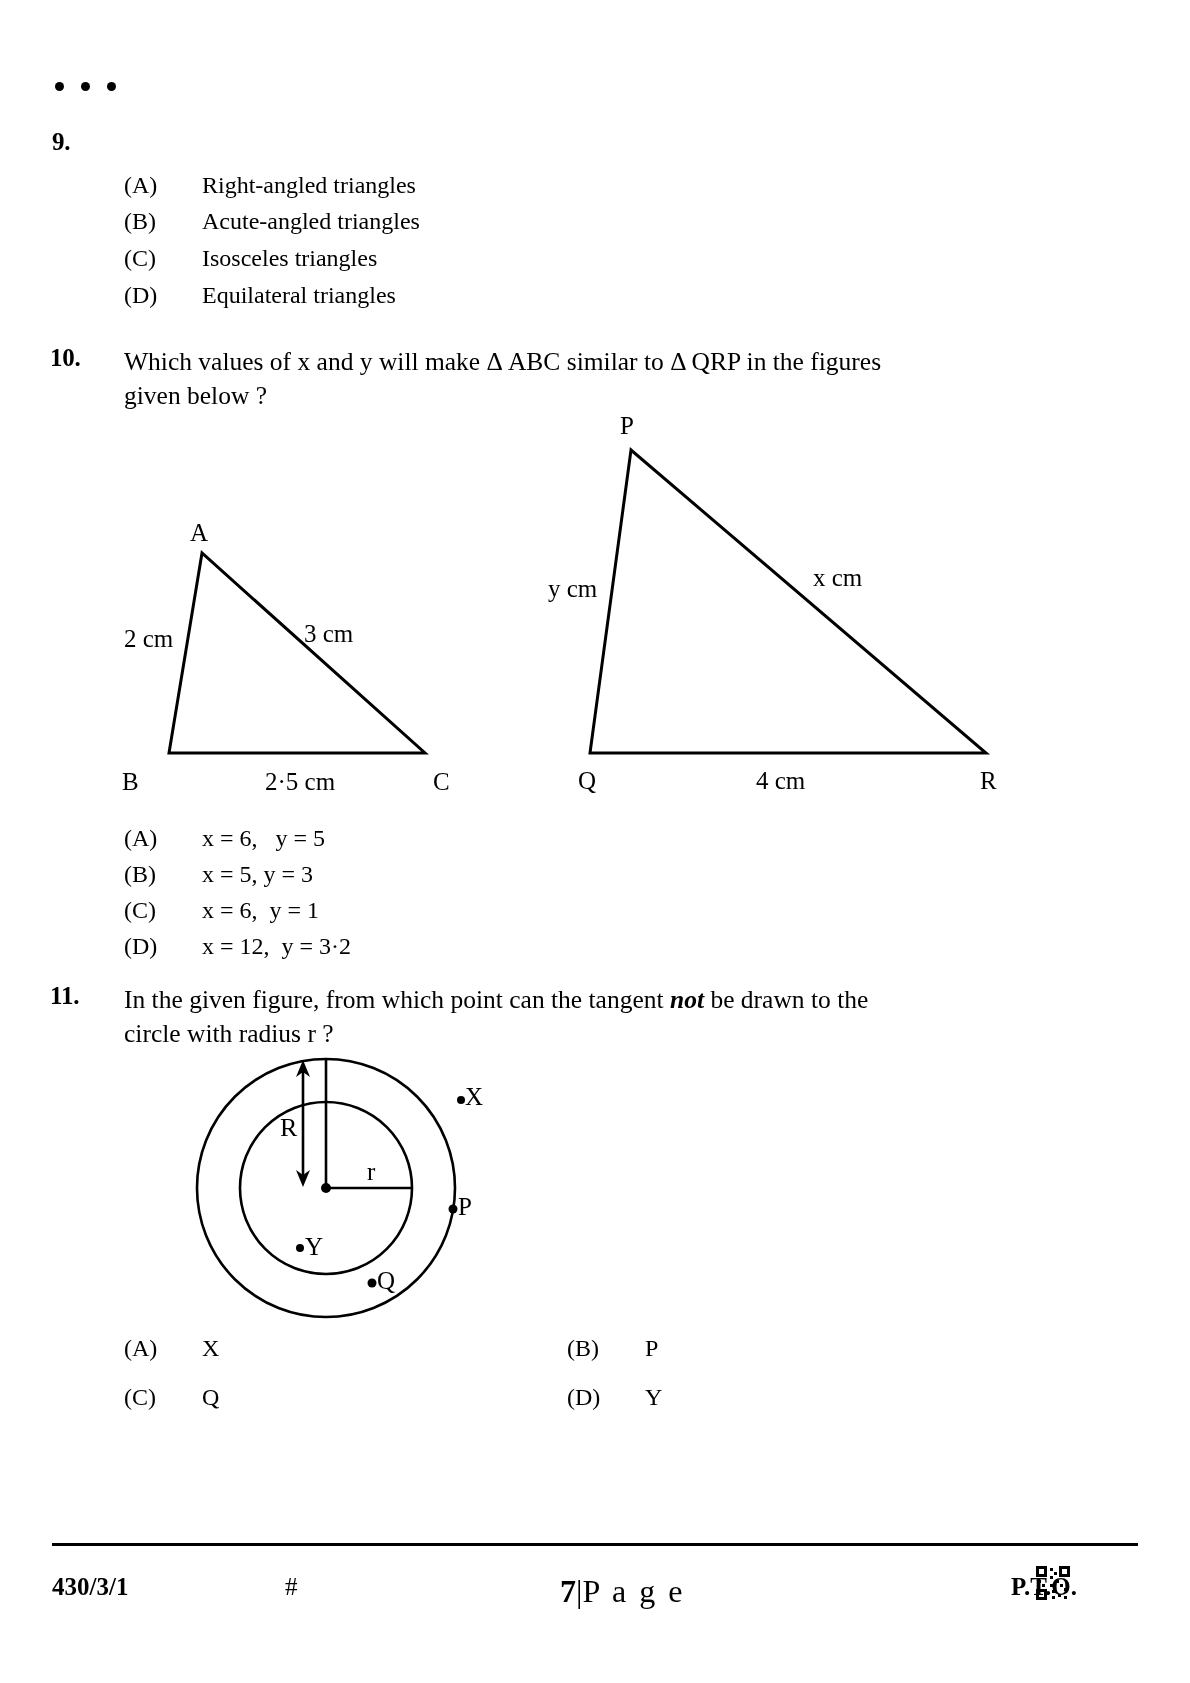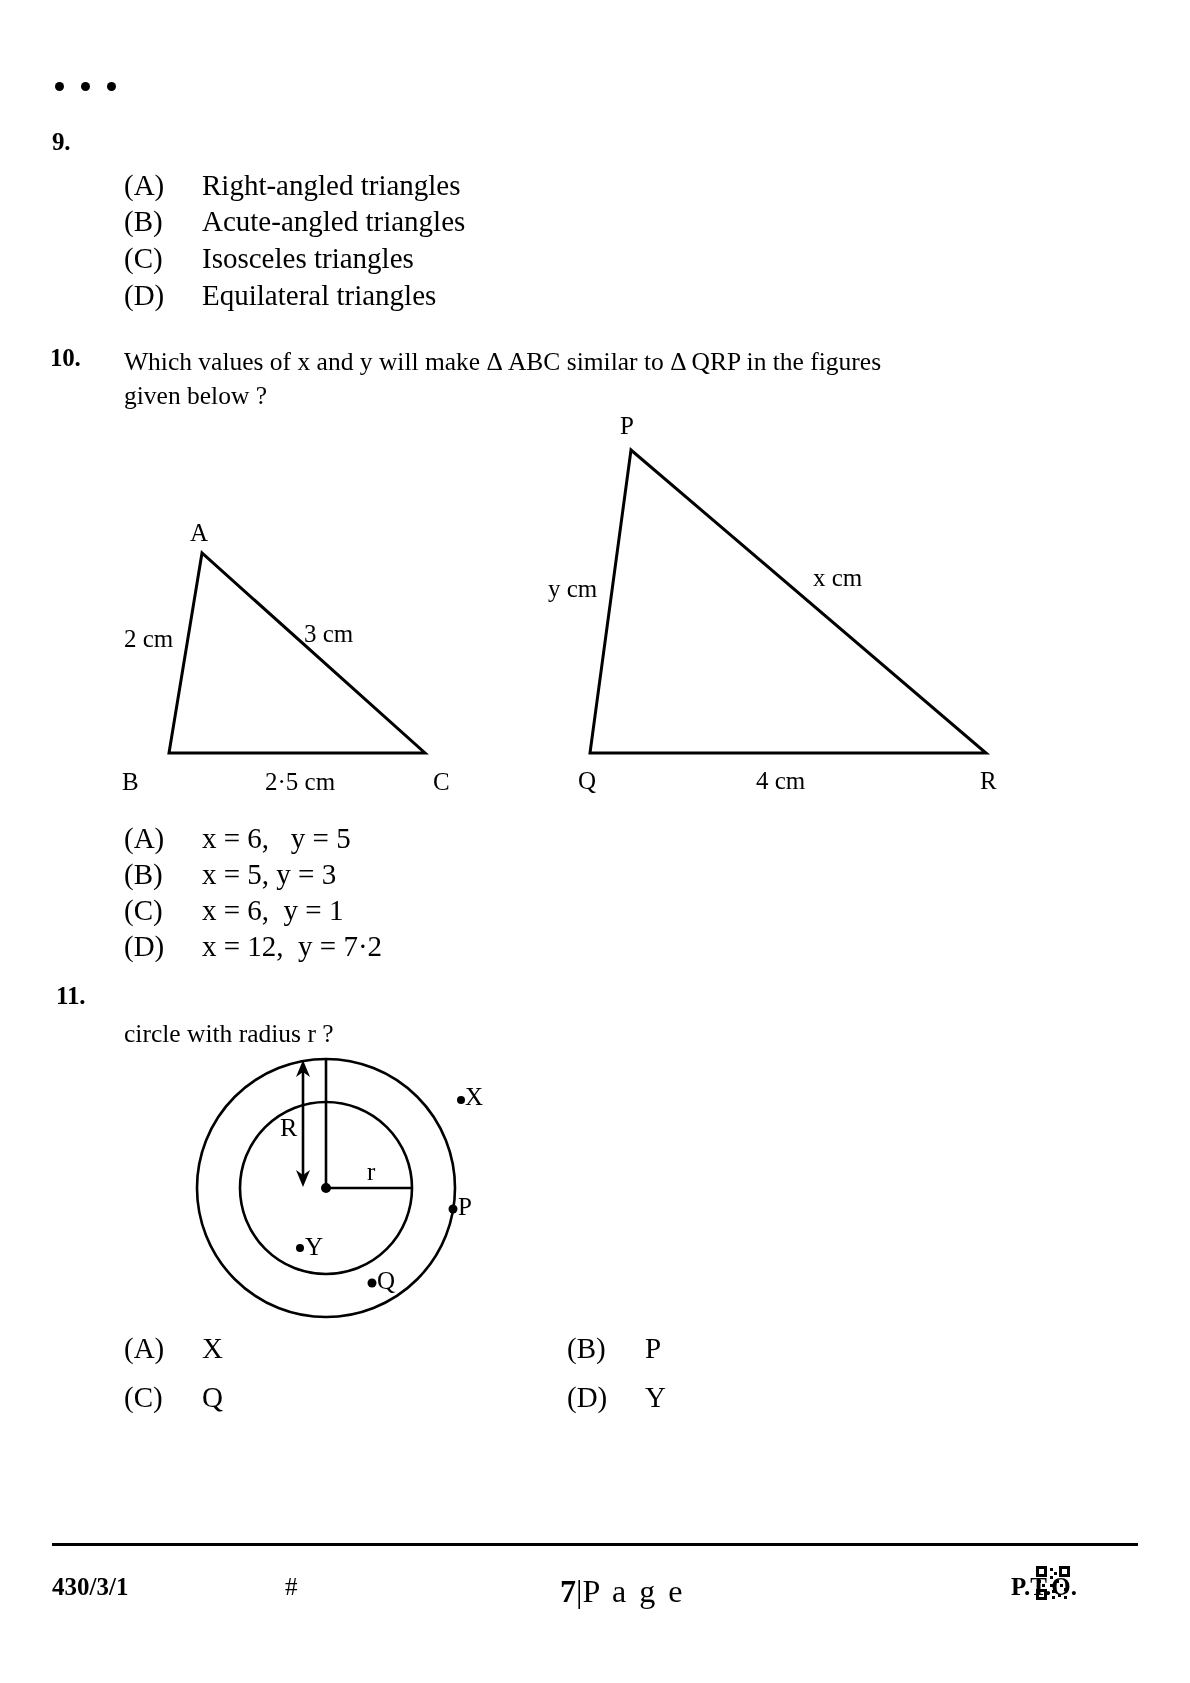--- a/index.html
+++ b/index.html
@@ -46,21 +46,21 @@
     position: absolute;
     font-size: 25.5px;
     line-height: 36px;
   }
   .qtext i.bi {
     font-weight: bold;
     font-style: italic;
   }
   .optrow {
     position: absolute;
-    font-size: 29px;
+    font-size: 24px;
     line-height: 36px;
     white-space: pre;
   }
   .optlabel {
     display: inline-block;
     width: 78px;
   }
 
   
   .figwrap {
@@ -165,23 +165,24 @@
     <div class="flabel" style="left:-10px; top:327px;">Q</div>
     <div class="flabel" style="left:392px; top:327px;">R</div>
     <div class="flabel" style="left:-40px; top:135px;">y cm</div>
     <div class="flabel" style="left:225px; top:124px;">x cm</div>
     <div class="flabel" style="left:168px; top:327px;">4 cm</div>
   </div>
 
   <div class="optrow" style="left:124px; top:820px;"><span class="optlabel">(A)</span><span>x = 6,   y = 5</span></div>
   <div class="optrow" style="left:124px; top:856px;"><span class="optlabel">(B)</span><span>x = 5, y = 3</span></div>
   <div class="optrow" style="left:124px; top:892px;"><span class="optlabel">(C)</span><span>x = 6,  y = 1</span></div>
-  <div class="optrow" style="left:124px; top:928px;"><span class="optlabel">(D)</span><span>x = 12,  y = 7·2</span></div>
-
-  <div class="qnum" style="left:56px; top:982px;">11.</div>
+  <div class="optrow" style="left:124px; top:928px;"><span class="optlabel">(D)</span><span>x = 12,  y = 3·2</span></div>
+
+  <div class="qnum" style="left:50px; top:982px;">11.</div>
+  <div class="qtext" style="left:124px; top:982px;"><span>In the given figure, from which point can the tangent </span><i class="bi">not</i><span> be drawn to the</span></div>
   <div class="qtext" style="left:124px; top:1016px;">circle with radius r ?</div>
 
   <div class="figwrap" style="left:190px; top:1048px; width:320px; height:290px;">
     <svg width="320" height="290" viewBox="0 0 320 290">
 
       <circle class="thin" cx="136" cy="140" r="129"></circle>
 
       <circle class="thin" cx="136" cy="140" r="86"></circle>
 
       <line class="thin" x1="136" y1="11" x2="136" y2="140"></line>

